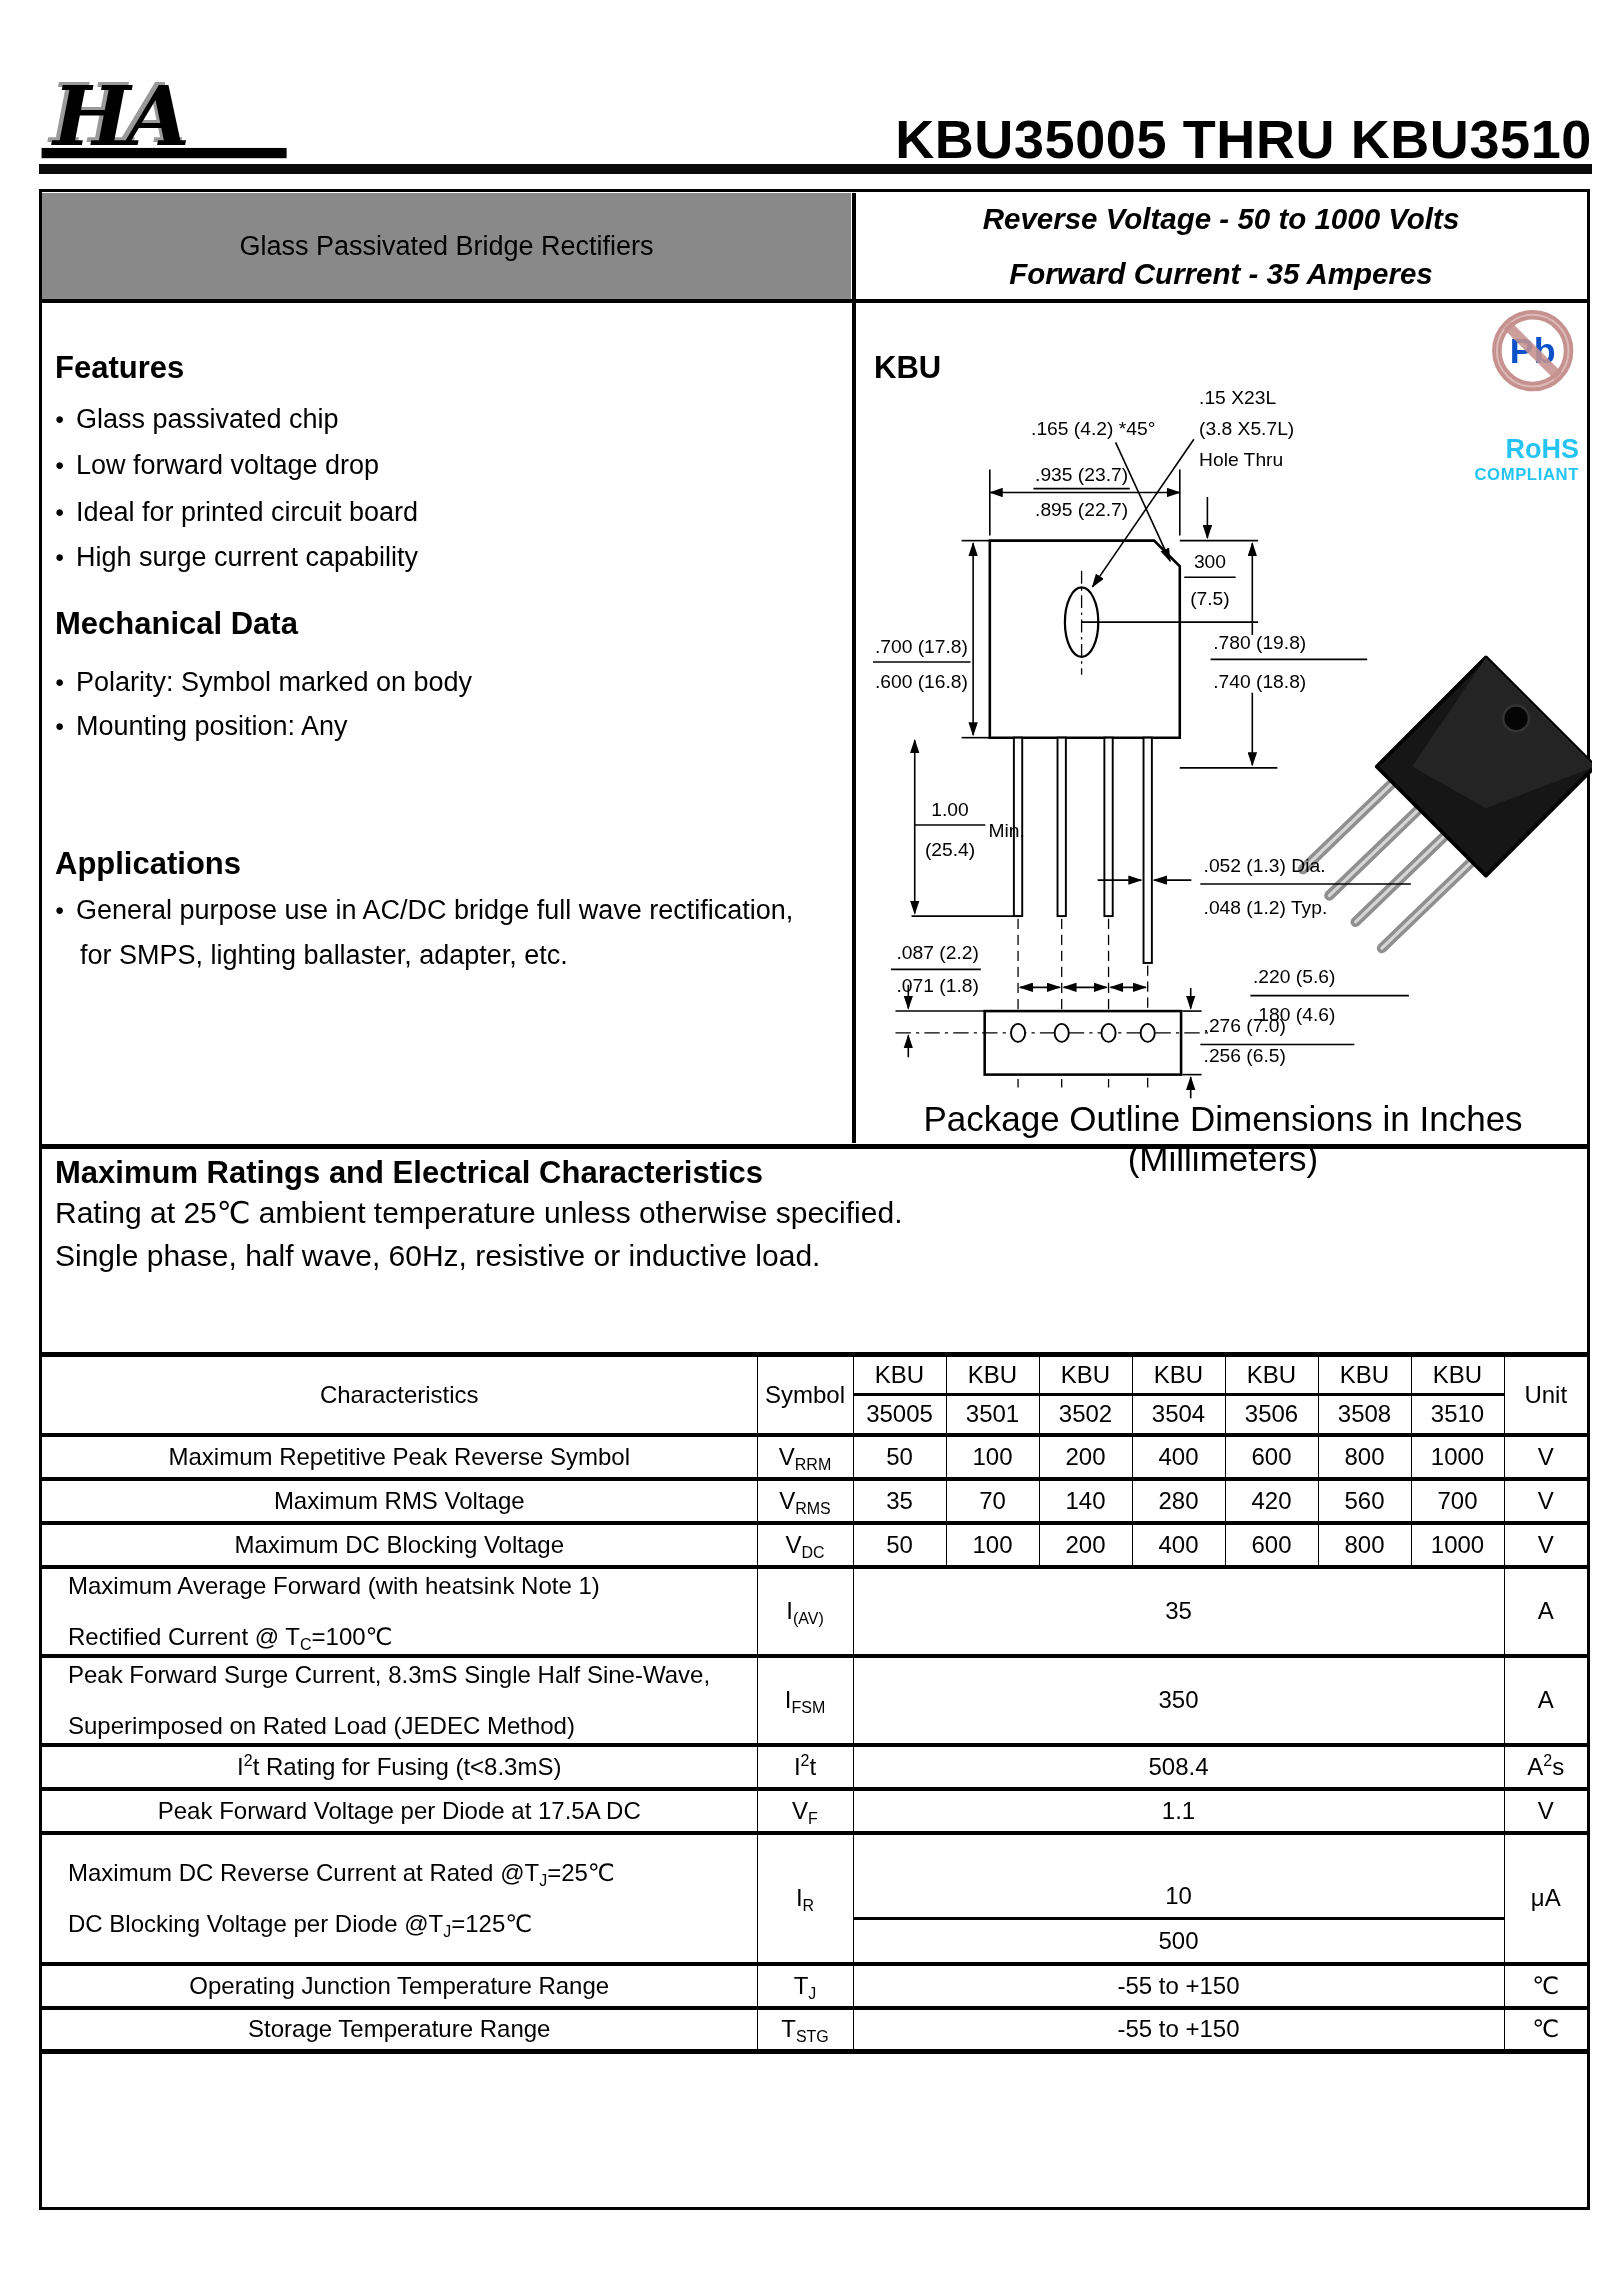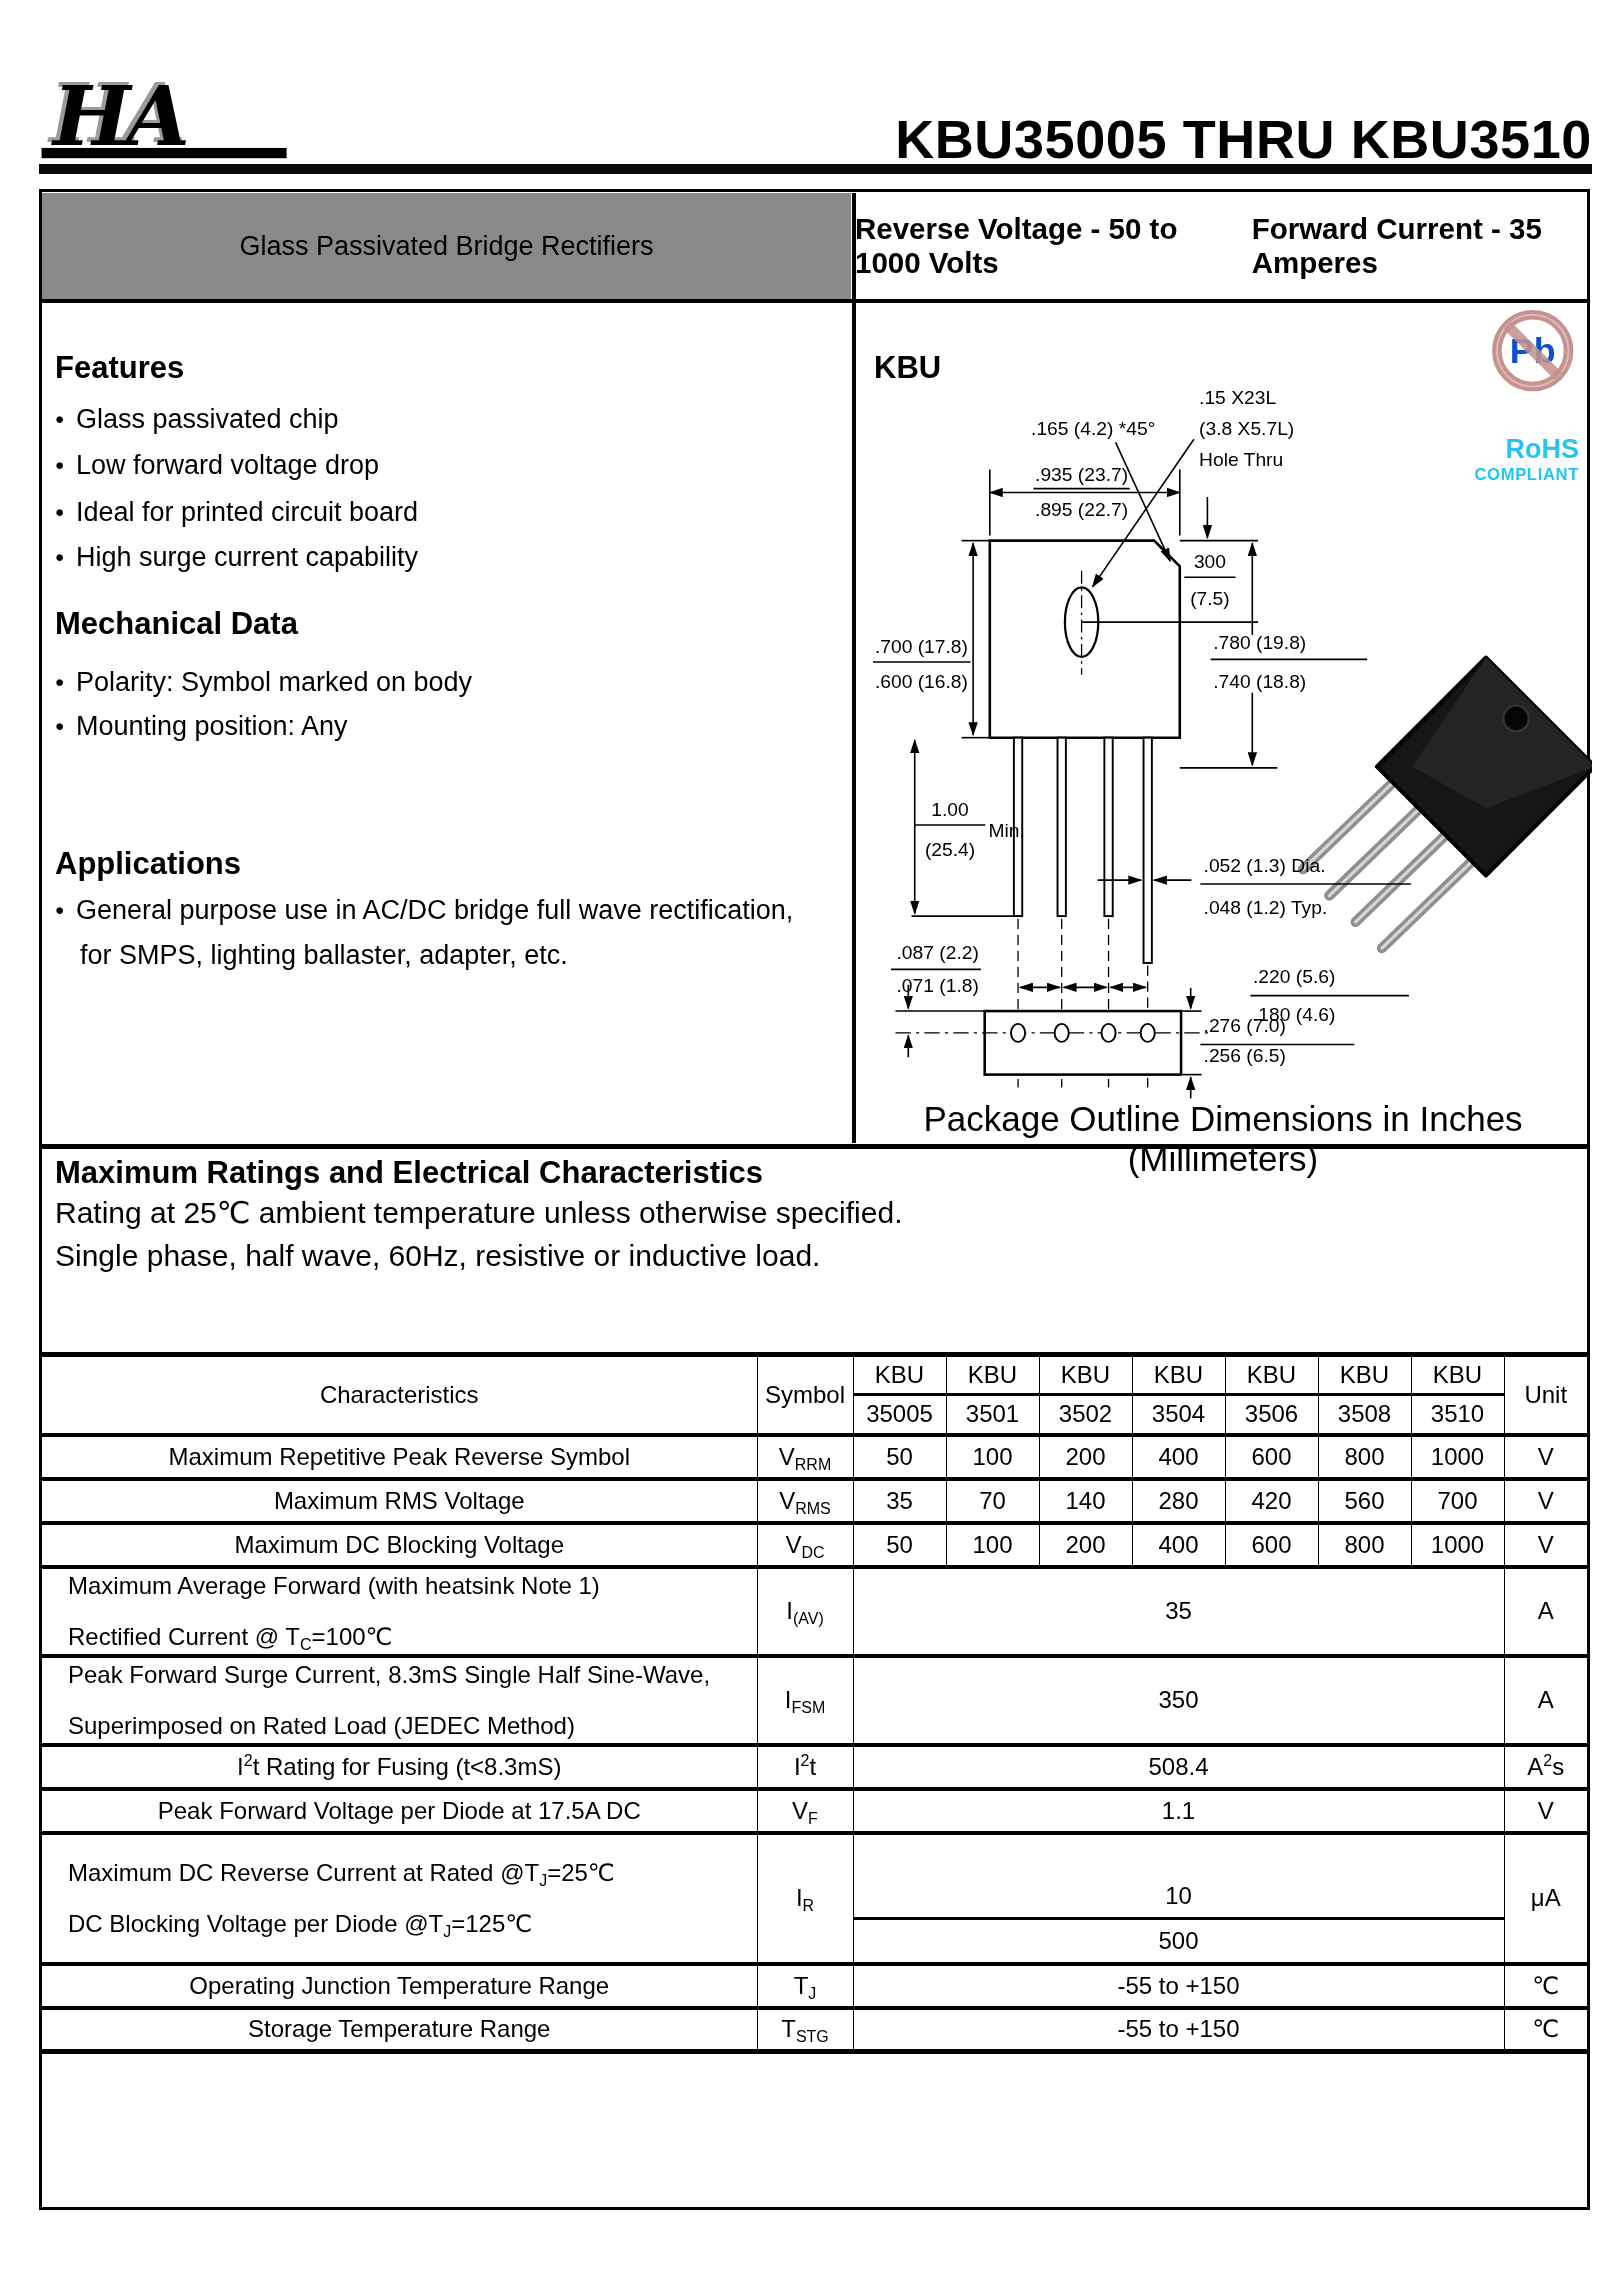--- a/index.html
+++ b/index.html
@@ -7,22 +7,22 @@
         font-family:"Liberation Sans","DejaVu Sans",sans-serif;color:#000;overflow:hidden;}
   .abs{position:absolute;}
   .h2{font-size:31px;font-weight:bold;}
   .btxt{font-size:27px;}
   .bullet-row{display:flex;align-items:flex-start;}
   .dot{font-size:15.4px;margin:6.4px 11.6px 0 0;}
   .rule{background:#0a0a0a;}
   .frame{border:3.9px solid #000;}
   .grayband{background:#898989;display:flex;align-items:center;justify-content:center;
             font-size:27px;font-weight:normal;}
-  .rvcell{display:flex;flex-direction:row;align-items:center;justify-content:center;
-          gap:21px;font-size:29.5px;font-weight:bold;}
+  .rvcell{display:flex;flex-direction:column;align-items:center;justify-content:center;
+          gap:21px;font-size:29.5px;font-weight:bold;font-style:italic;}
   .vline{background:#000;}
   .hline{background:#000;}
   .title{font-size:54px;font-weight:bold;letter-spacing:0.6px;text-align:right;white-space:nowrap;}
   .kbu-label{font-size:31px;font-weight:bold;}
   .caption{font-size:35px;text-align:center;}
   .rohs{font-size:27px;font-weight:bold;text-align:right;line-height:1.0;}
   .compliant{font-size:16.7px;font-weight:bold;text-align:right;margin-top:2px;letter-spacing:0.6px;}
   .note{font-size:30px;}
   
   table.spec{border-collapse:collapse;table-layout:fixed;width:1545px;font-size:24px;}

